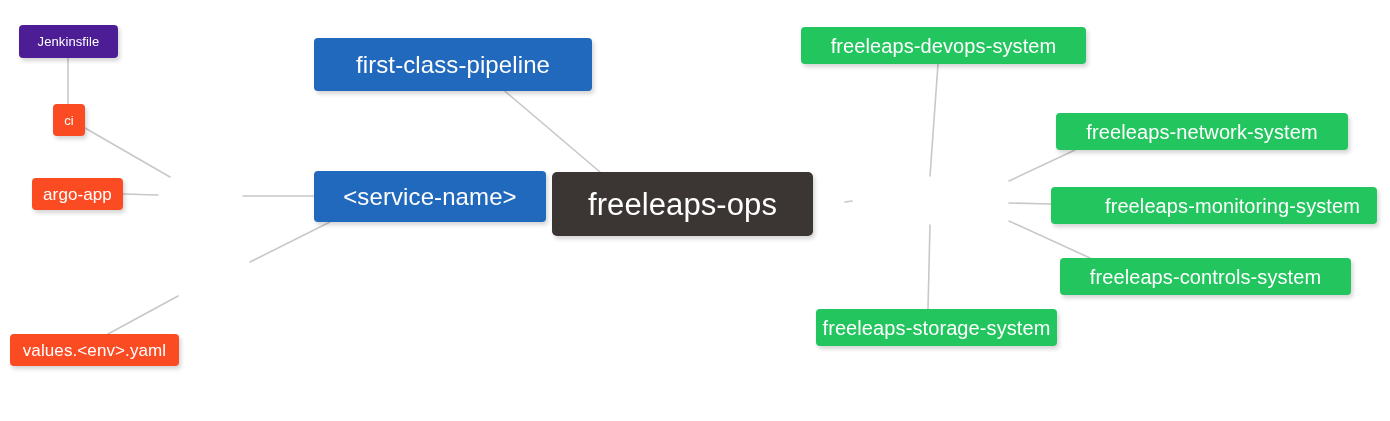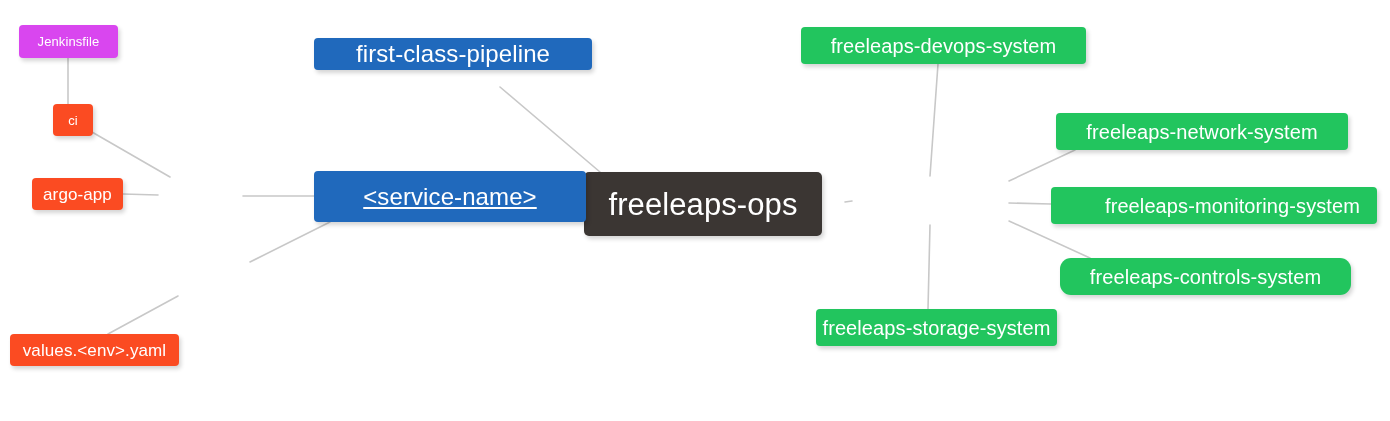--- a/index.html
+++ b/index.html
@@ -47,21 +47,21 @@
     font-size: 31px;
     border-radius: 5px;
   }
   .node.lvl-blue {
     background: #2069bc;
   }
   .node.lvl-green {
     background: #22c55e;
   }
   .node.lvl-orange {
-    background: #d946ef;
+    background: #4c1d95;
     text-align: center;
   }
   .node.lvl-red {
     background: #fb4b22;
   }
   .size-xl { font-size: 29px; }
   .size-lg { font-size: 24px; }
   .size-md { font-size: 20px; }
   .size-sm { font-size: 17px; }
   .size-xs { font-size: 13px; }
@@ -79,49 +79,49 @@
       <line x1="170" y1="177" x2="85" y2="128" stroke="#c8c8c8" stroke-width="1.6" stroke-linecap="round"></line>
       <line x1="158" y1="195" x2="123" y2="194" stroke="#c8c8c8" stroke-width="1.6" stroke-linecap="round"></line>
       <line x1="68" y1="104" x2="68" y2="58" stroke="#c8c8c8" stroke-width="1.6" stroke-linecap="round"></line>
       <line x1="178" y1="296" x2="108" y2="334" stroke="#c8c8c8" stroke-width="1.6" stroke-linecap="round"></line>
       <line x1="930" y1="176" x2="938" y2="64" stroke="#c8c8c8" stroke-width="1.6" stroke-linecap="round"></line>
       <line x1="1009" y1="181" x2="1075" y2="150" stroke="#c8c8c8" stroke-width="1.6" stroke-linecap="round"></line>
       <line x1="1009" y1="203" x2="1051" y2="204" stroke="#c8c8c8" stroke-width="1.6" stroke-linecap="round"></line>
       <line x1="1009" y1="221" x2="1090" y2="258" stroke="#c8c8c8" stroke-width="1.6" stroke-linecap="round"></line>
       <line x1="930" y1="225" x2="928" y2="309" stroke="#c8c8c8" stroke-width="1.6" stroke-linecap="round"></line>
     </svg>
-<div class="node lvl-root size-xl" style="left: 584px; top: 172px; width: 238px; height: 64px;">
+<div class="node lvl-root size-xl" style="left: 552px; top: 172px; width: 261px; height: 64px;">
       <span>freeleaps-ops</span>
     </div>
-    <div class="node lvl-blue size-lg" style="left: 314px; top: 171px; width: 272px; height: 51px; text-decoration: underline;">
+    <div class="node lvl-blue size-lg" style="left: 314px; top: 171px; width: 232px; height: 51px;">
       <span>&lt;service-name&gt;</span>
     </div>
-    <div class="node lvl-blue size-lg" style="left: 314px; top: 38px; width: 278px; height: 32px;">
+    <div class="node lvl-blue size-lg" style="left: 314px; top: 38px; width: 278px; height: 53px;">
       <span>first-class-pipeline</span>
     </div>
     <div class="node lvl-orange size-xs" style="left: 19px; top: 25px; width: 99px; height: 33px;">
       <span>Jenkinsfile</span>
     </div>
-    <div class="node lvl-red size-xs" style="left: 53px; top: 104px; width: 40px; height: 32px;">
+    <div class="node lvl-red size-xs" style="left: 53px; top: 104px; width: 32px; height: 32px;">
       <span>ci</span>
     </div>
     <div class="node lvl-red size-sm" style="left: 32px; top: 178px; width: 91px; height: 32px;">
       <span>argo-app</span>
     </div>
     <div class="node lvl-red size-sm" style="left: 10px; top: 334px; width: 169px; height: 32px;">
       <span>values.&lt;env&gt;.yaml</span>
     </div>
     <div class="node lvl-green size-md" style="left: 801px; top: 27px; width: 285px; height: 37px;">
       <span>freeleaps-devops-system</span>
     </div>
     <div class="node lvl-green size-md" style="left: 1056px; top: 113px; width: 292px; height: 37px;">
       <span>freeleaps-network-system</span>
     </div>
     <div class="node lvl-green size-md" style="left: 1051px; top: 187px; width: 326px; height: 37px; padding-left: 37px;">
       <span>freeleaps-monitoring-system</span>
     </div>
-    <div class="node lvl-green size-md" style="left: 1060px; top: 258px; width: 291px; height: 37px; border-radius: 11px;">
+    <div class="node lvl-green size-md" style="left: 1060px; top: 258px; width: 291px; height: 37px;">
       <span>freeleaps-controls-system</span>
     </div>
     <div class="node lvl-green size-md" style="left: 816px; top: 309px; width: 241px; height: 37px;">
       <span>freeleaps-storage-system</span>
     </div>
   </div>
 
 </body></html>

